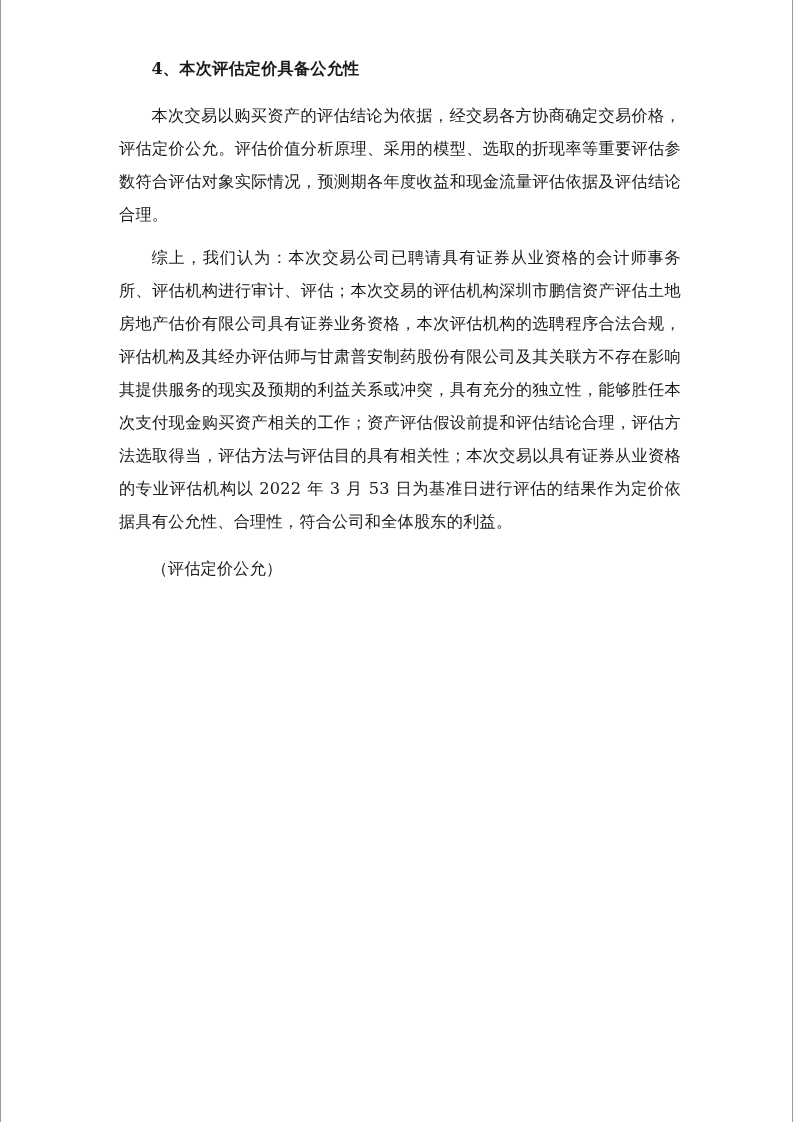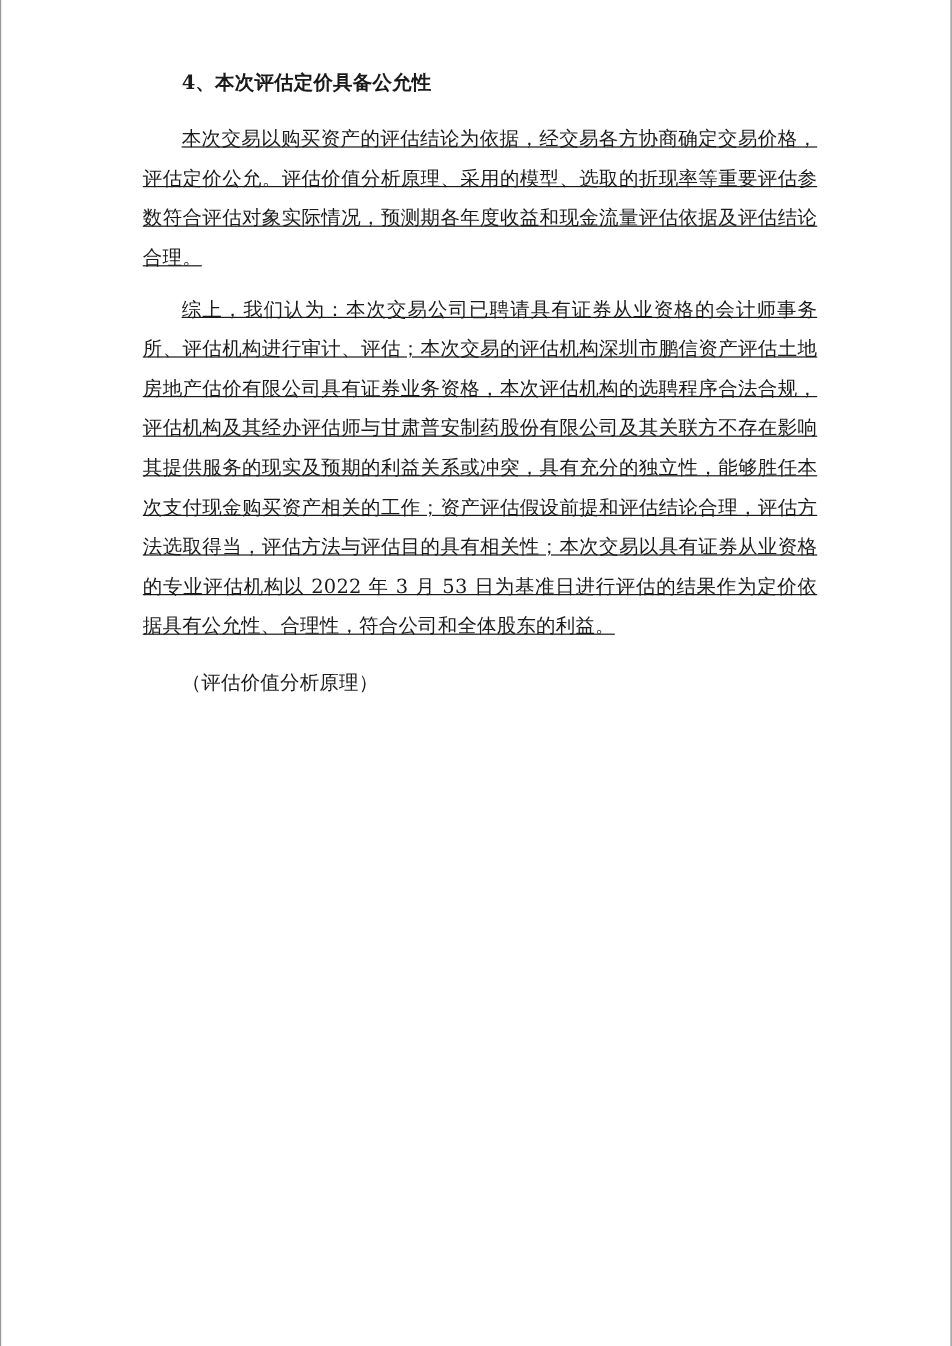--- a/index.html
+++ b/index.html
@@ -35,35 +35,34 @@
     letter-spacing: 0.2px;
   }
   .heading {
     text-indent: 2em;
     font-weight: 600;
     margin-bottom: 14px;
   }
   .body-para {
     text-indent: 2em;
     margin-bottom: 10px;
-    text-decoration: underline;
   }
   .tail-para {
     text-indent: 2em;
     margin-top: 14px;
   }
 </style>
 </head>
 <body>
 
 <div class="page">
   <div class="content">
 
     <p class="para heading">4、本次评估定价具备公允性</p>
 
     <p class="para body-para">本次交易以购买资产的评估结论为依据，经交易各方协商确定交易价格，评估定价公允。评估价值分析原理、采用的模型、选取的折现率等重要评估参数符合评估对象实际情况，预测期各年度收益和现金流量评估依据及评估结论合理。</p>
 
     <p class="para body-para">综上，我们认为：本次交易公司已聘请具有证券从业资格的会计师事务所、评估机构进行审计、评估；本次交易的评估机构深圳市鹏信资产评估土地房地产估价有限公司具有证券业务资格，本次评估机构的选聘程序合法合规，评估机构及其经办评估师与甘肃普安制药股份有限公司及其关联方不存在影响其提供服务的现实及预期的利益关系或冲突，具有充分的独立性，能够胜任本次支付现金购买资产相关的工作；资产评估假设前提和评估结论合理，评估方法选取得当，评估方法与评估目的具有相关性；本次交易以具有证券从业资格的专业评估机构以 2022 年 3 月 53 日为基准日进行评估的结果作为定价依据具有公允性、合理性，符合公司和全体股东的利益。</p>
 
-    <p class="para tail-para">（评估价值分析原理）</p>
+    <p class="para tail-para">（评估定价公允）</p>
 
   </div>
 </div>
 
 </body></html>

